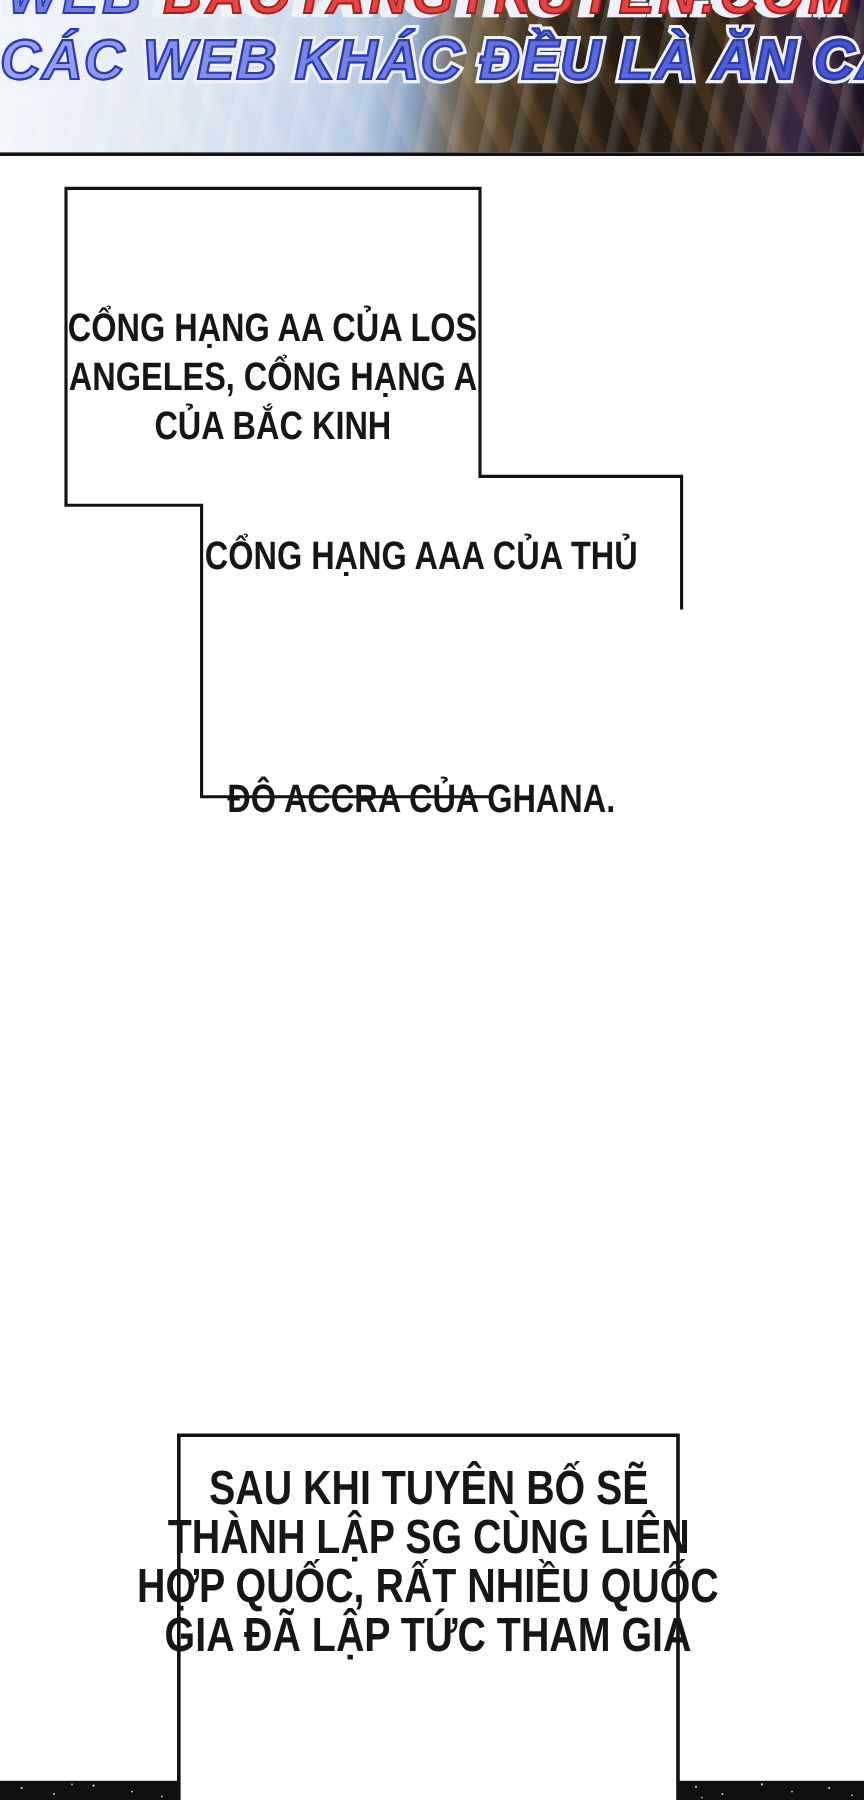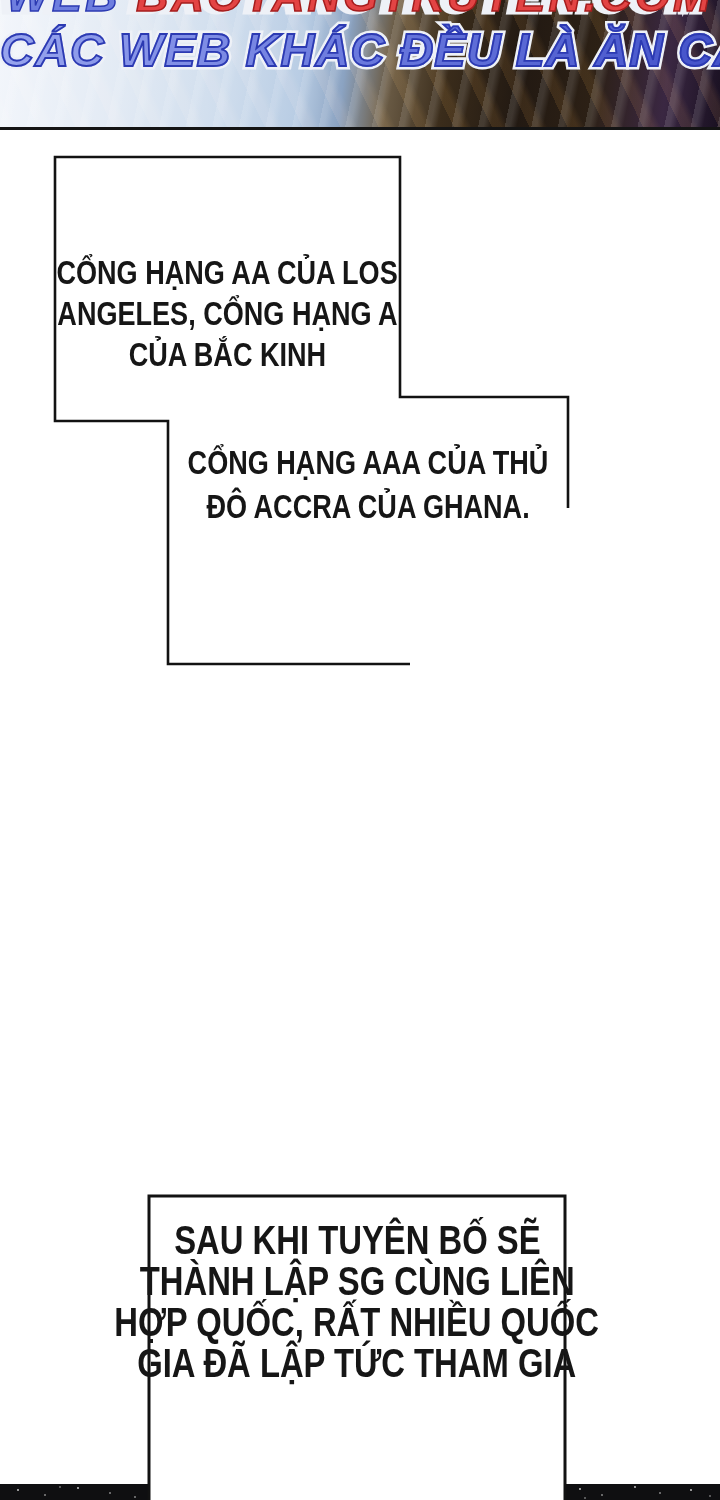--- a/index.html
+++ b/index.html
@@ -59,21 +59,21 @@
   .art-svg{position:absolute;left:0;top:0;z-index:1;}
 
   
   .dialog{
     position:absolute;z-index:2;display:flex;flex-direction:column;
     align-items:center;color:#161616;font-weight:bold;text-align:center;margin-top:24px;
   }
   .dialog .line{transform:scaleX(0.82);transform-origin:50% 50%;white-space:nowrap;}
   .b1{left:55px;top:157px;width:345px;height:264px;justify-content:center;
       font-size:33px;line-height:41px;}
-  .b2{left:168px;top:397px;width:400px;height:267px;justify-content:flex-start;
+  .b2{left:151px;top:397px;width:400px;height:267px;justify-content:space-between;
       padding-top:20px;box-sizing:border-box;font-size:33px;line-height:44px;}
   .b3{left:149px;top:1196px;width:416px;height:304px;justify-content:flex-start;
       box-sizing:border-box;font-size:40px;line-height:41px;}
 </style>
 </head>
 <body>
 
 <div id="page">
 
   <div class="banner">

